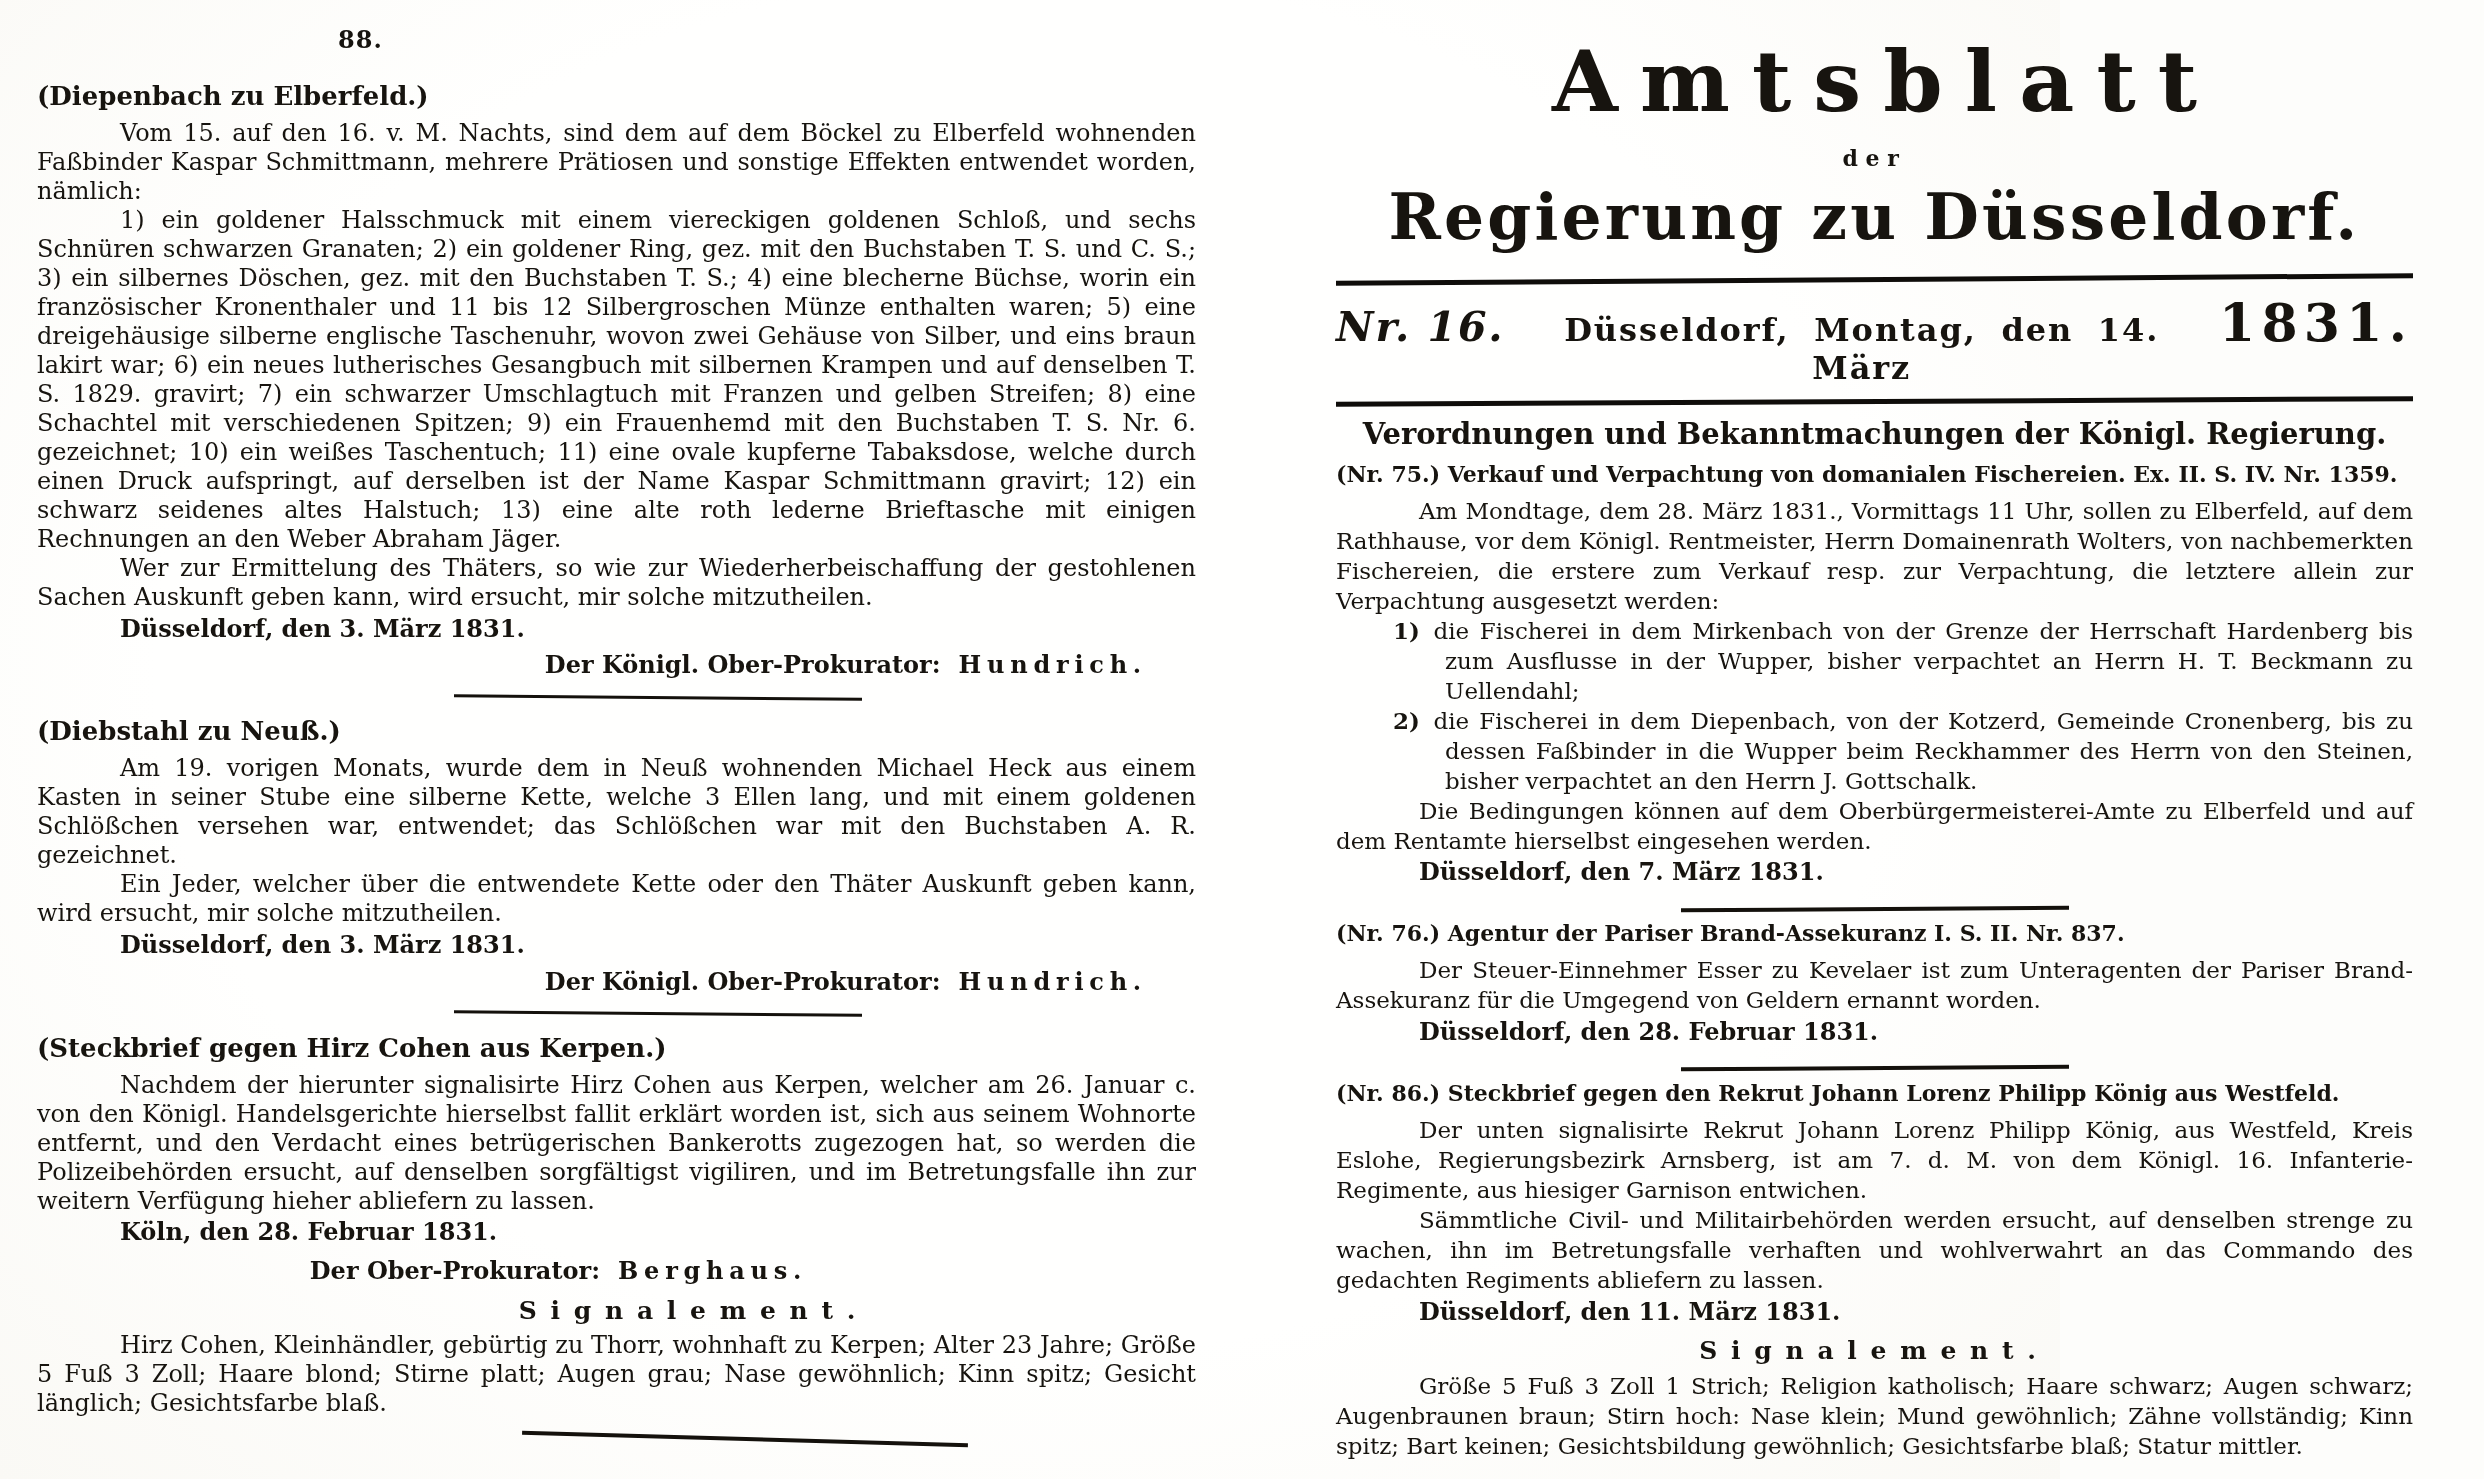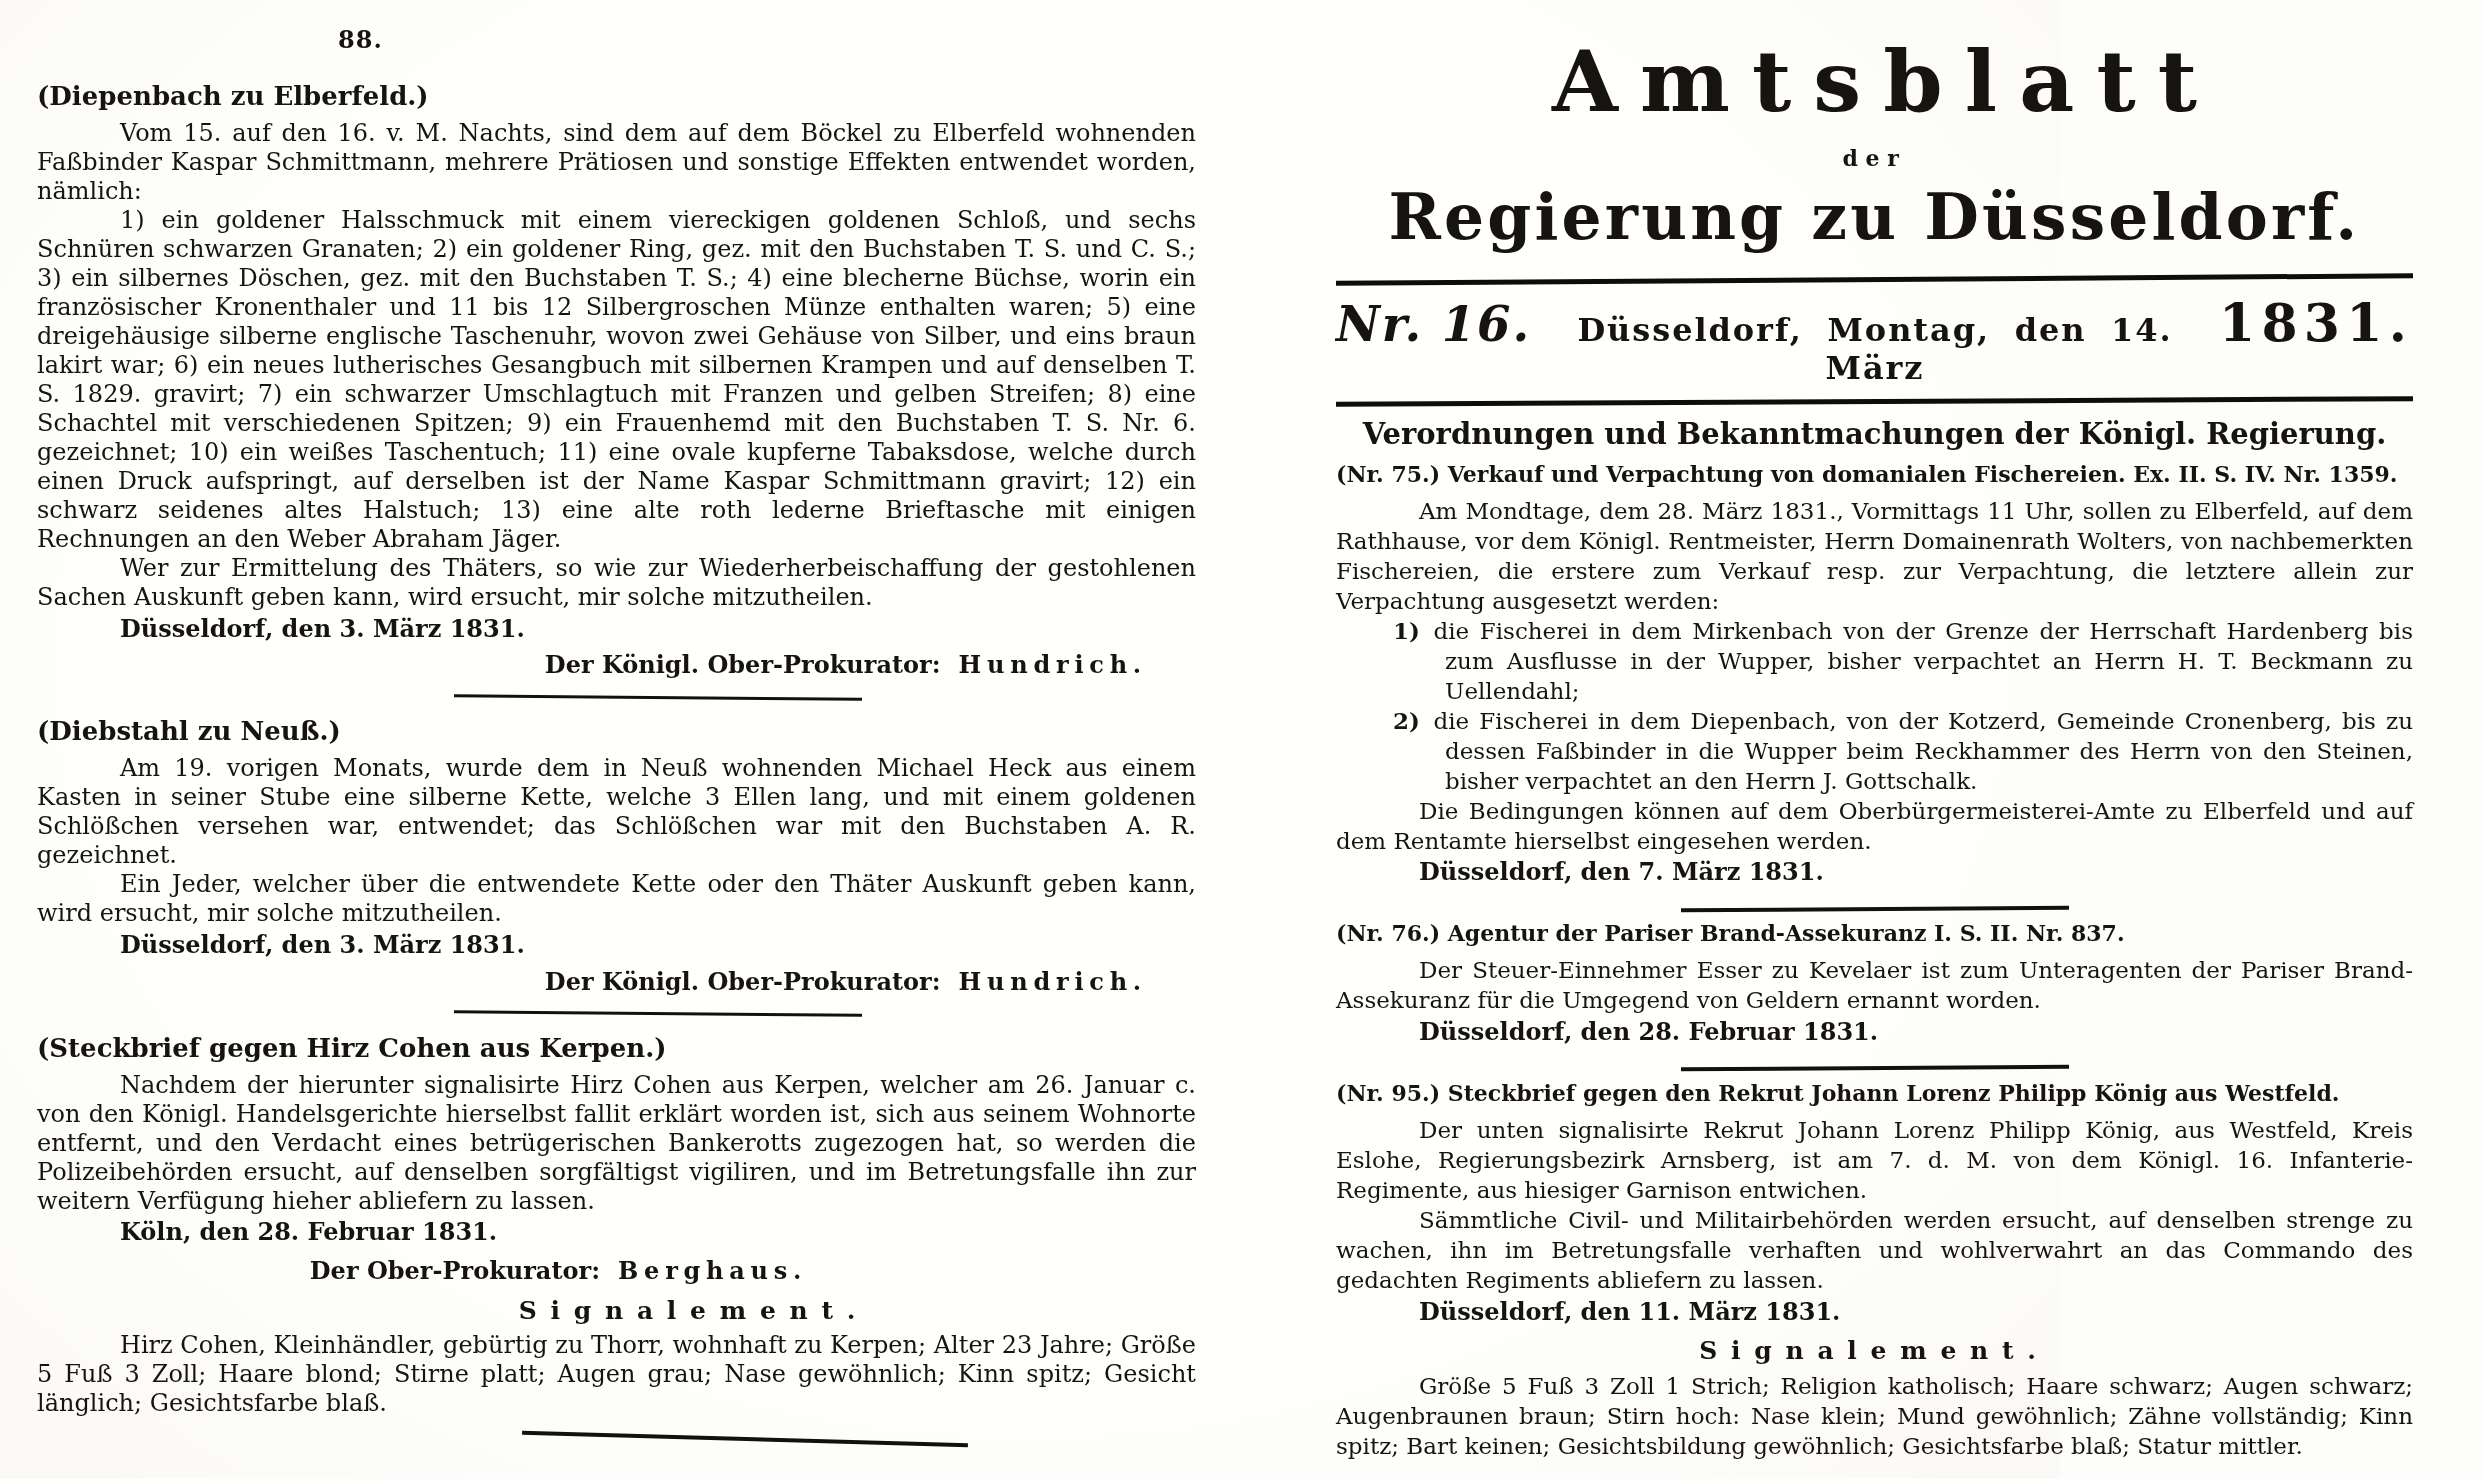--- a/index.html
+++ b/index.html
@@ -24,21 +24,21 @@
   .rule-l.end{width:446px;margin:19.4px 0 0 485px;height:3.9px;transform:rotate(1.6deg);}
   .sig-heading{font-size:25px;font-weight:bold;text-align:center;letter-spacing:0.55em;margin:9.7px 0 5.8px 155px;}
   
   .page-right{position:absolute;left:1336px;top:17.5px;width:1077px;}
   .m-title{text-align:center;font-size:85px;font-weight:bold;letter-spacing:0.26em;margin:13.6px 0 0 0;text-indent:0.26em;}
   .m-der{text-align:center;font-size:22px;font-weight:bold;letter-spacing:0.35em;margin:13.6px 0 9.7px 0;}
   .m-sub{text-align:center;font-size:63px;font-weight:bold;letter-spacing:0.05em;margin:5.8px 0 0 0;}
   .rule-r-full{height:4.9px;background:#0f0d0a;margin:23px 0 9.7px 0;transform:rotate(-0.4deg);}
   .rule-r-full.below{margin:11.6px 0 13.6px 0;height:4.9px;transform:rotate(-0.3deg);}
   .issue-line{display:flex;align-items:baseline;margin:3.9px 0 0 0;}
-  .issue-nr{font-size:48px;font-weight:bold;font-style:italic;letter-spacing:1.9px;}
+  .issue-nr{font-size:41px;font-weight:bold;font-style:italic;letter-spacing:1.9px;}
   .issue-date{flex:1;text-align:center;font-size:32px;font-weight:bold;letter-spacing:0.06em;word-spacing:11.6px;}
   .issue-year{font-size:52px;font-weight:bold;letter-spacing:0.12em;}
   .reg-heading{text-align:center;font-size:29px;font-weight:bold;margin:9.7px 0 9.7px 0;}
   .art{margin-top:7.8px;}
   .art-heading{font-size:22px;font-weight:bold;line-height:27px;margin:7.8px 0 7.8px 0;}
   .page-right p.body{font-size:23px;line-height:30px;margin:0;text-align:justify;}
   .hang{padding-left:109px;text-indent:-52px;}
   .hang .marker{font-weight:bold;padding-right:13.6px;}
   .rule-r{width:388px;height:3.9px;background:#14110c;margin:19.4px auto 9.7px auto;transform:rotate(-0.4deg);}
 </style>
@@ -120,21 +120,21 @@
     </div>
 
     <div class="art">
       <div class="art-heading">(Nr. 76.) Agentur der Pariser Brand-Assekuranz I. S. II. Nr. 837.</div>
       <p class="body ind">Der Steuer-Einnehmer Esser zu Kevelaer ist zum Unteragenten der Pariser Brand-Assekuranz für die Umgegend von Geldern ernannt worden.</p>
       <p class="dateline">Düsseldorf, den 28. Februar 1831.</p>
       <div class="rule-r"></div>
     </div>
 
     <div class="art">
-      <div class="art-heading">(Nr. 95.) Steckbrief gegen den Rekrut Johann Lorenz Philipp König aus Westfeld.</div>
+      <div class="art-heading">(Nr. 86.) Steckbrief gegen den Rekrut Johann Lorenz Philipp König aus Westfeld.</div>
       <p class="body ind">Der unten signalisirte Rekrut Johann Lorenz Philipp König, aus Westfeld, Kreis Eslohe, Regierungsbezirk Arnsberg, ist am 7. d. M. von dem Königl. 16. Infanterie-Regimente, aus hiesiger Garnison entwichen.</p>
       <p class="body ind">Sämmtliche Civil- und Militairbehörden werden ersucht, auf denselben strenge zu wachen, ihn im Betretungsfalle verhaften und wohlverwahrt an das Commando des gedachten Regiments abliefern zu lassen.</p>
       <p class="dateline">Düsseldorf, den 11. März 1831.</p>
       <div class="sig-heading" style="margin-left:0;">Signalement.</div>
       <p class="body ind">Größe 5 Fuß 3 Zoll 1 Strich; Religion katholisch; Haare schwarz; Augen schwarz; Augenbraunen braun; Stirn hoch: Nase klein; Mund gewöhnlich; Zähne vollständig; Kinn spitz; Bart keinen; Gesichtsbildung gewöhnlich; Gesichtsfarbe blaß; Statur mittler.</p>
     </div>
 
   </div>
 </div>
 

